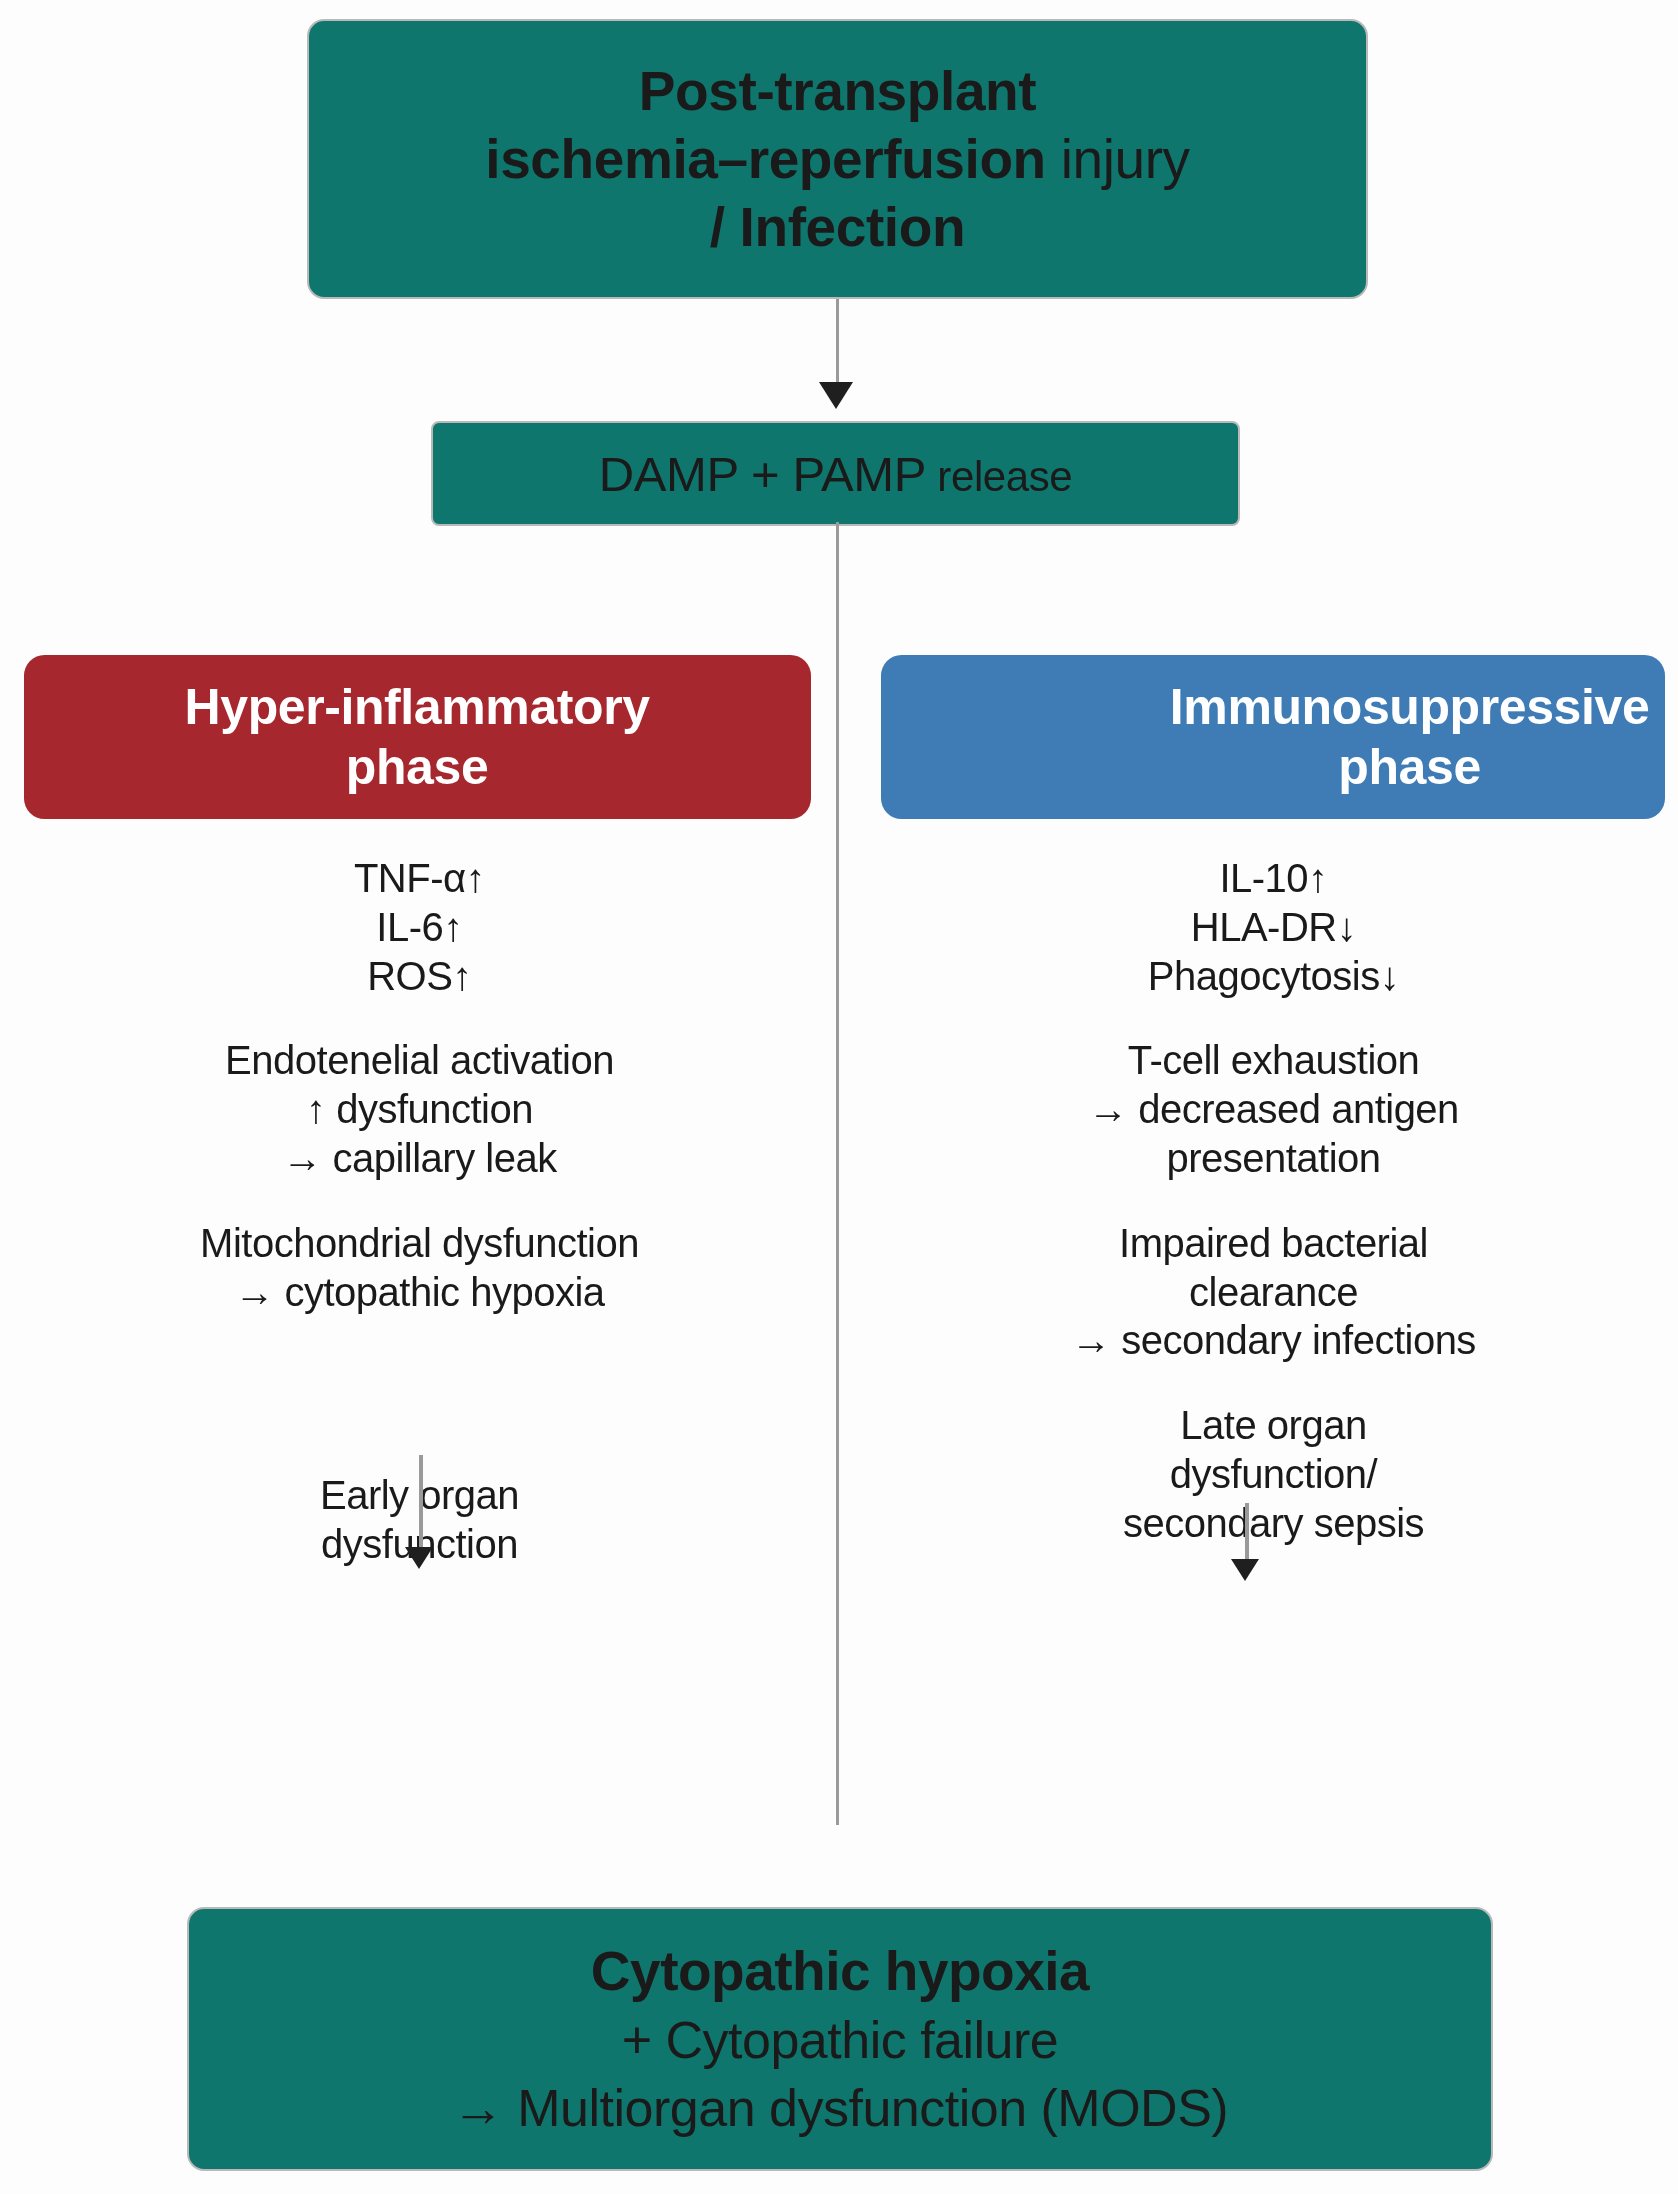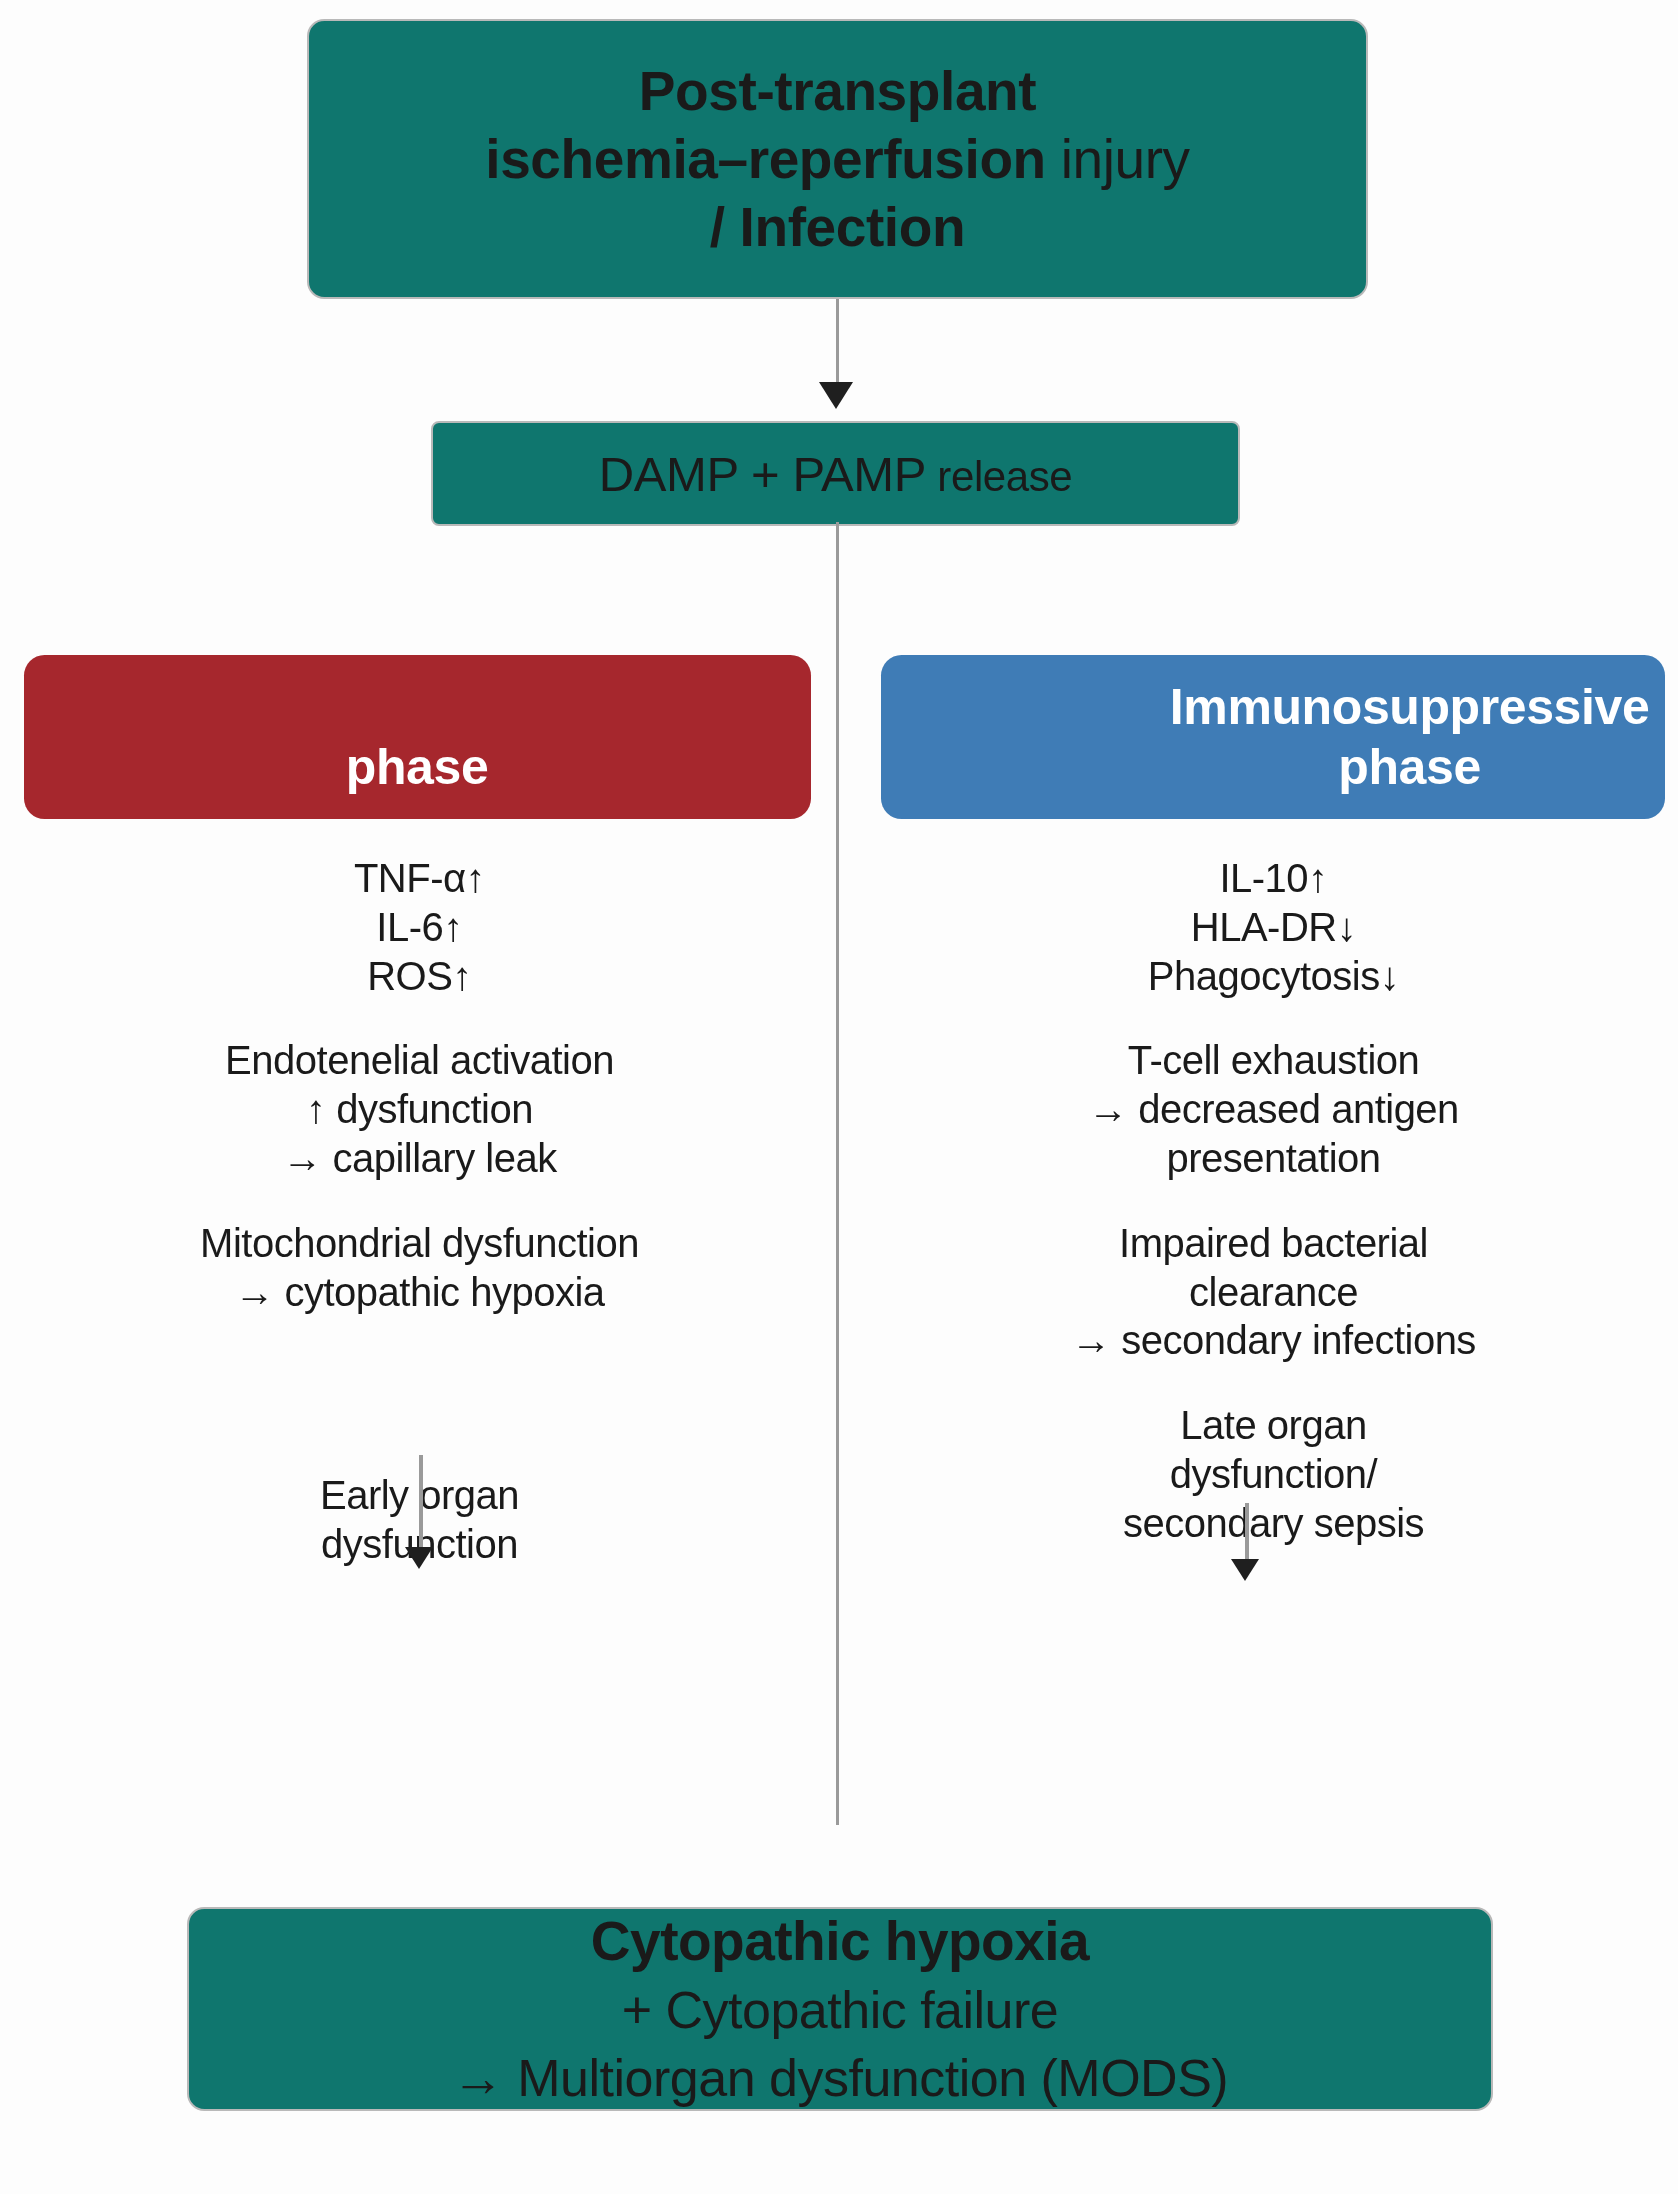--- a/index.html
+++ b/index.html
@@ -152,21 +152,21 @@
   #left-arrow-head { left: 405px; top: 1547px; }
   
   #right-arrow-line { left: 1245px; top: 1503px; width: 3.9px; height: 66px; }
   #right-arrow-head { left: 1231px; top: 1559px; }
 
   
   #bottom-box {
     left: 187px;
     top: 1907px;
     width: 1306px;
-    height: 204px;
+    height: 264px;
     border-radius: 17.3px;
     padding: 4.7px 23.6px;
   }
   #bottom-box .line {
     font-size: 52px;
     line-height: 1.3;
     letter-spacing: -0.5px;
     white-space: nowrap;
   }
   #bottom-box .title {
@@ -189,21 +189,21 @@
   <div class="arrow-head" id="spine-head"></div>
 
   <div class="box" id="damp-box">
     <div class="line"><span>DAMP + PAMP</span><span class="small"> release</span></div>
   </div>
 
   <div class="vline" id="spine-mid"></div>
 
   <div class="phase-pill" id="red-pill" style="background: rgb(166, 39, 45);">
     <div>
-      <br>
+      <span>Hyper-inflammatory</span><br>
       <span>phase</span>
     </div>
   </div>
 
   <div class="phase-pill" id="blue-pill" style="background: rgb(63, 124, 182);">
     <div>
       <span>Immunosuppressive</span><br>
       <span>phase</span>
     </div>
   </div>

